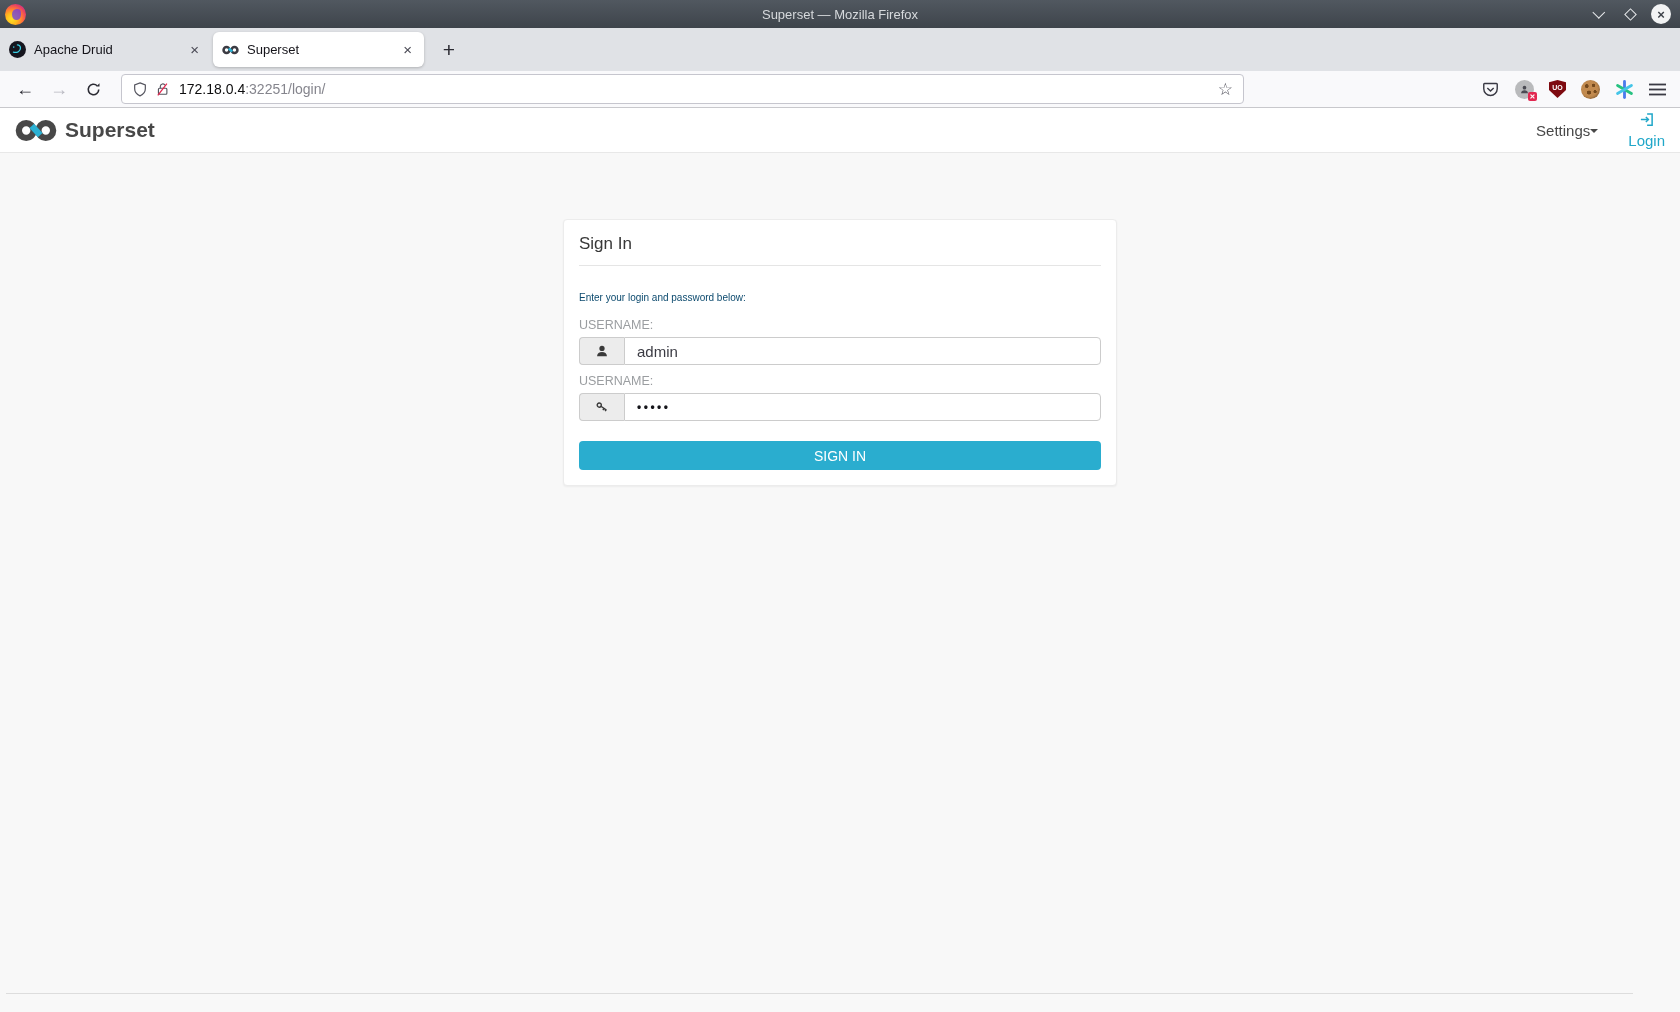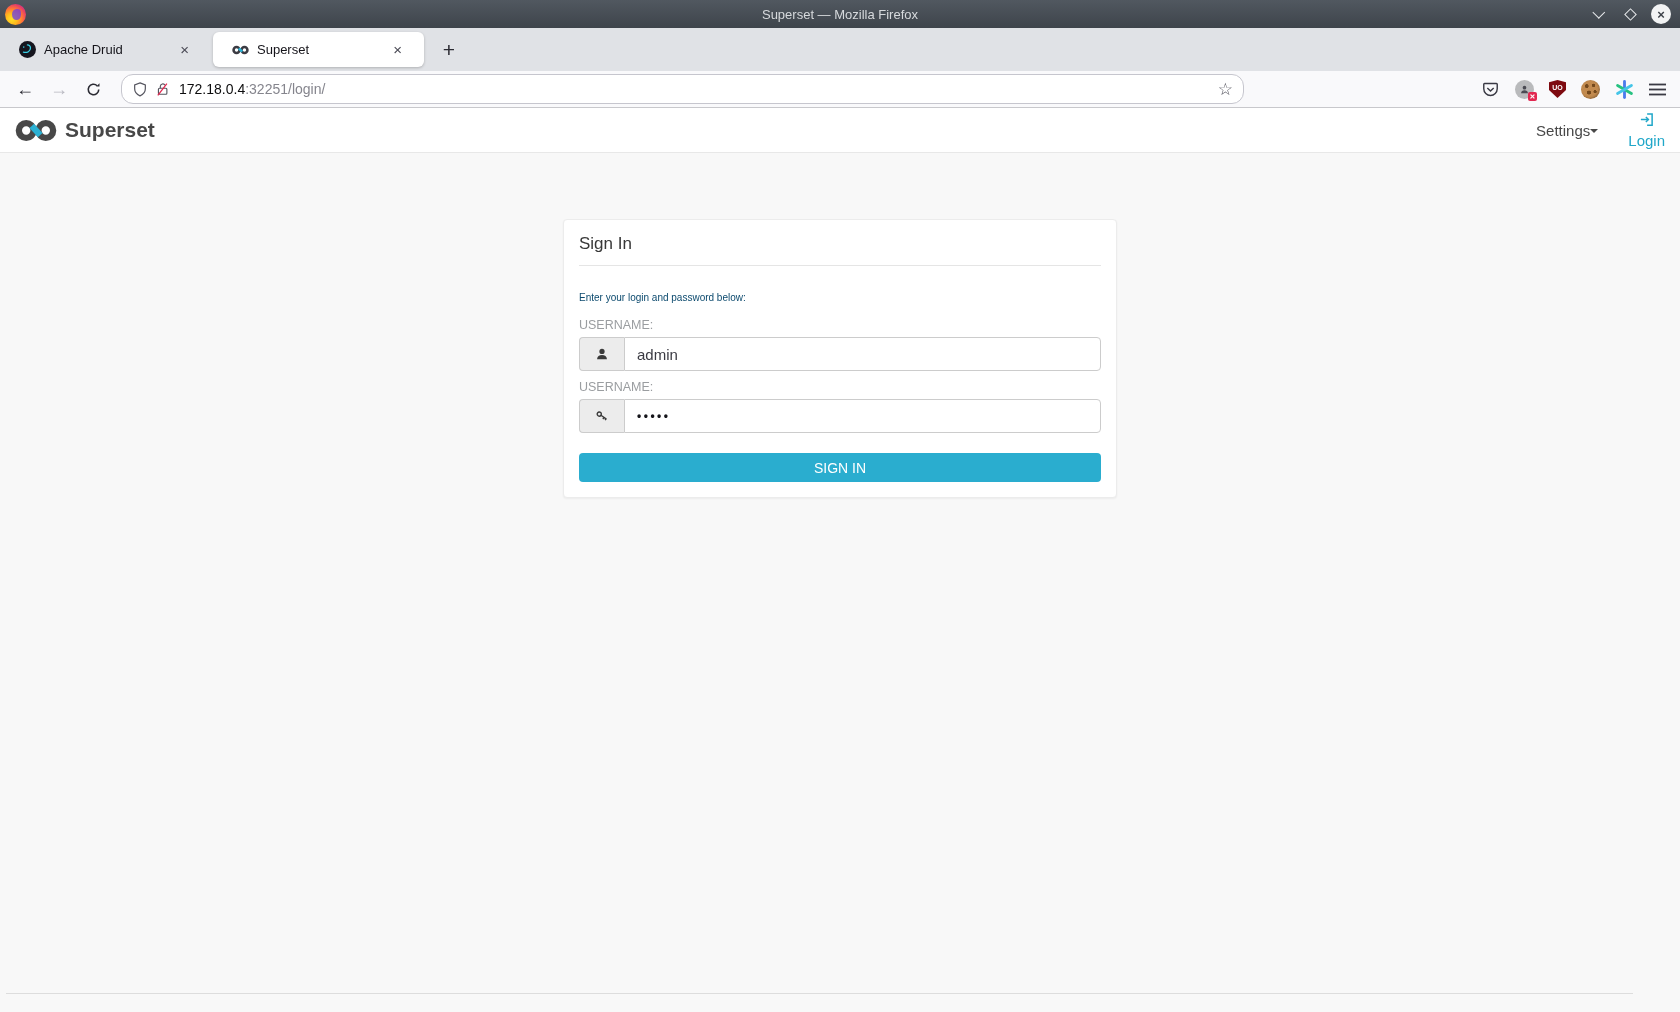--- a/index.html
+++ b/index.html
@@ -13,32 +13,32 @@
   .ff-logo:after { content:""; display:block; width:9px; height:11px; margin:5px 0 0 7px; border-radius:50% 40% 50% 50%; background:#6a3de8; opacity:.75;}
   .window-title { position:absolute; left:0; right:0; text-align:center; font-size:13px; color:#d6d9dc; }
   .win-controls { margin-left:auto; display:flex; align-items:center; gap:11px; margin-right:9px; z-index:1; }
   .wc { display:flex; align-items:center; justify-content:center; width:20px; height:20px; cursor:pointer; }
   .chev { width:9px; height:9px; border-left:1.8px solid #e8eaec; border-bottom:1.8px solid #e8eaec; transform:rotate(-45deg) translate(1px,-2px); }
   .diamond { width:9px; height:9px; border:1.8px solid #e8eaec; transform:rotate(45deg); }
   .wc-close { background:#f2f3f4; border-radius:50%; color:#3c4148; font-size:13px; font-weight:bold; line-height:1; }
 
   
   .tabbar { height:43px; flex:0 0 43px; background:#e0e2e6; display:flex; align-items:center; }
-  .tab { display:flex; align-items:center; width:211px; height:35px; margin:4px 0; padding:0 19px; border-radius:6px; font-size:13px; color:#15141a; cursor:pointer; }
+  .tab { display:flex; align-items:center; width:211px; height:35px; margin:4px 0; padding:0 9px; border-radius:6px; font-size:13px; color:#15141a; cursor:pointer; }
   .tab.active { background:#ffffff; box-shadow:0 1px 3px rgba(0,0,0,.22); margin-left:2px; }
   .tab-label { margin-left:8px; flex:1; white-space:nowrap; overflow:hidden; }
   .tab-close { color:#4a4a55; font-size:15px; line-height:1; padding:1px 3px; cursor:pointer; }
   .favicon { width:17px; height:17px; display:flex; align-items:center; justify-content:center; }
   .new-tab { margin-left:12px; font-size:21px; color:#2b2b33; width:26px; text-align:center; cursor:pointer; }
 
   
   .navtoolbar { height:37px; flex:0 0 37px; background:#f9f9fb; border-bottom:1px solid #c8c8cc; display:flex; align-items:center; padding:0 10px; }
   .nav-btn { width:30px; height:28px; margin-right:4px; display:flex; align-items:center; justify-content:center; font-size:18px; color:#2b2b33; border-radius:4px; cursor:pointer; }
   .nav-btn.disabled { color:#b9b9c1; }
-  .urlbar { height:30px; width:1123px; margin-left:9px; background:#fff; border:1px solid #c6c6ce; border-radius:12px; display:flex; align-items:center; padding:0 10px; cursor:text; }
+  .urlbar { height:30px; width:1123px; margin-left:9px; background:#fff; border:1px solid #c6c6ce; border-radius:4px; display:flex; align-items:center; padding:0 10px; cursor:text; }
   .url-text { font-size:14px; color:#0c0c0d; margin-left:9px; flex:1; }
   .url-rest { color:#85858d; }
   .star { color:#55555f; font-size:17px; cursor:pointer; }
   .toolbar-icons { margin-left:auto; display:flex; align-items:center; gap:15px; padding-right:4px; }
   .ticon { display:flex; align-items:center; justify-content:center; cursor:pointer; position:relative; }
   .ext-circle { width:19px; height:19px; border-radius:50%; background:#b9babc; position:relative; display:flex; align-items:center; justify-content:center; }
   .ext-badge { position:absolute; right:-3px; bottom:-2px; width:9px; height:9px; border-radius:2px; background:#e22850; color:#fff; font-size:7px; line-height:9px; text-align:center; font-weight:bold; }
   .ublock { width:17px; height:18px; background:#7e0a10; clip-path:polygon(50% 0,100% 12%,100% 55%,50% 100%,0 55%,0 12%); color:#fff; font-size:7px; font-weight:bold; display:flex; align-items:center; justify-content:center; padding-bottom:4px; }
   .cookie { width:19px; height:19px; border-radius:50%; background:#c28a4e;
     background-image:radial-gradient(circle at 30% 32%, #74491d 1.7px, transparent 2.1px),
@@ -55,21 +55,21 @@
   .caret { width:0; height:0; border-left:4px solid transparent; border-right:4px solid transparent; border-top:4px solid #484848; margin-top:2px; }
   .login-link { display:flex; align-items:center; gap:5px; color:#20a7c9; cursor:pointer;flex-direction:column; }
 
   
   .content { flex:1; background:#f8f8f8; position:relative; }
   .card { width:554px; margin:66px auto 0; background:#fff; border:1px solid #ececec; border-radius:4px; box-shadow:0 1px 2px rgba(0,0,0,.05); }
   .card-header { margin:0 15px; padding:14px 0 11px; font-size:17px; color:#383838; border-bottom:1px solid #e5e5e5; }
   .card-body { padding:0 15px 15px; }
   .instruction { margin-top:26px; margin-bottom:15px; font-size:10px; color:#0c4a6e; }
   .field-label { font-size:12.5px; color:#9a9da0; margin-bottom:5px; }
-  .input-group { display:flex; height:34px; margin-bottom:9px; }
+  .input-group { display:flex; height:28px; margin-bottom:9px; }
   .input-prepend { width:45px; flex:0 0 45px; background:#ececec; border:1px solid #ccc; border-right:0; border-radius:4px 0 0 4px; display:flex; align-items:center; justify-content:center; }
   .text-input { flex:1; min-width:0; border:1px solid #ccc; border-radius:0 4px 4px 0; padding:0 12px; font-size:15px; color:#3b3b43; background:#fff; outline:none; font-family:"Liberation Sans", sans-serif; }
   .text-input.pw { font-size:12px; font-weight:bold; letter-spacing:2.5px; color:#15151a; }
   .signin-btn { display:block; width:100%; height:29px; margin-top:20px; background:#2aadcf; border:none; border-radius:4px; color:#fff; font-size:14px; font-family:"Liberation Sans", sans-serif; cursor:pointer; }
   .footer-rule { position:absolute; left:6px; right:47px; bottom:18px; border:none; border-top:1px solid #ddd; }
 </style>
 </head>
 <body>
 
 <div class="screen">

